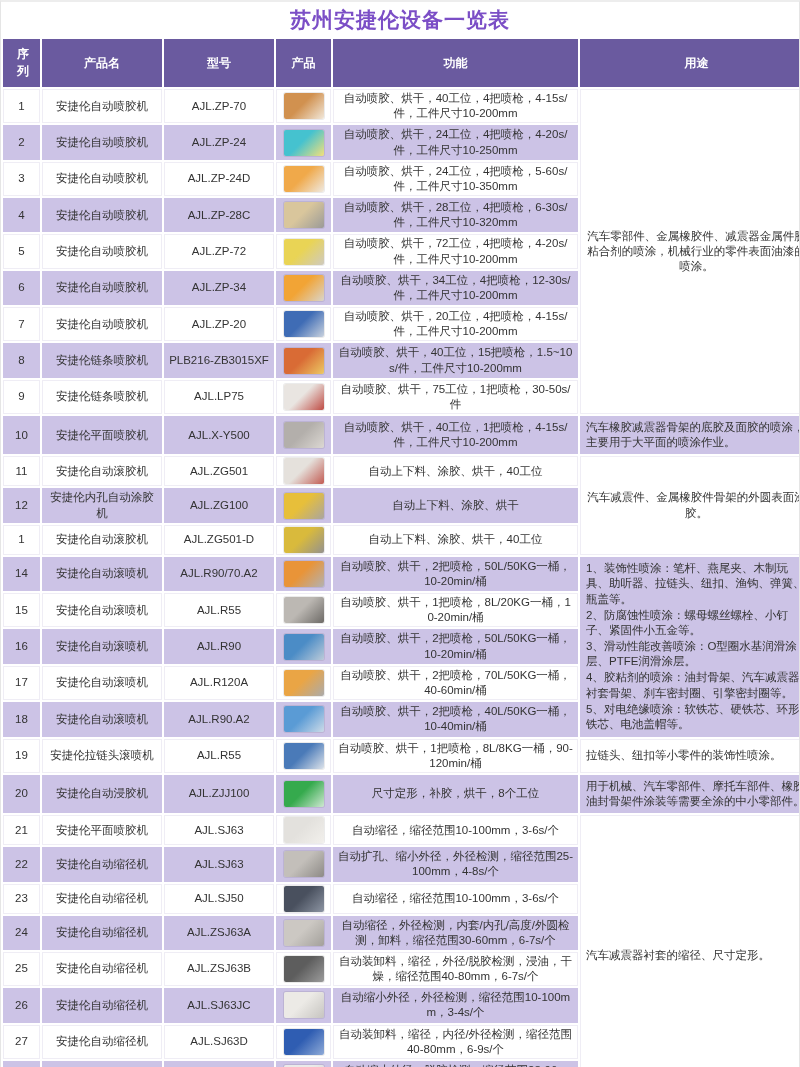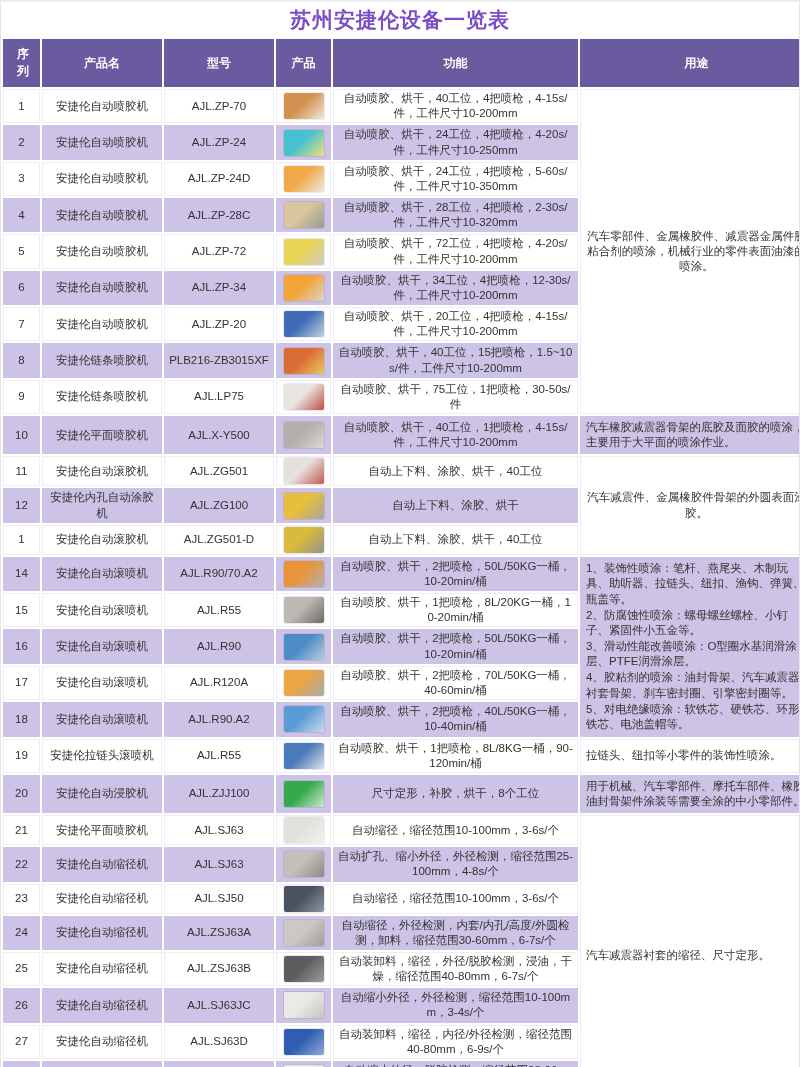--- a/index.html
+++ b/index.html
@@ -96,21 +96,21 @@
           </td>
           <td class="c-func">自动喷胶、烘干，24工位，4把喷枪，5-60s/件，工件尺寸10-350mm</td>
         </tr>
         <tr>
           <td class="c-no shade">4</td>
           <td class="c-name shade">安捷伦自动喷胶机</td>
           <td class="c-model shade">AJL.ZP-28C</td>
           <td class="c-img shade">
             <div class="img" style="background: linear-gradient(135deg, rgb(217, 198, 156) 0%, rgb(217, 198, 156) 45%, rgb(154, 154, 152) 100%);"></div>
           </td>
-          <td class="c-func shade">自动喷胶、烘干，28工位，4把喷枪，2-30s/件，工件尺寸10-320mm</td>
+          <td class="c-func shade">自动喷胶、烘干，28工位，4把喷枪，6-30s/件，工件尺寸10-320mm</td>
         </tr>
         <tr>
           <td class="c-no">5</td>
           <td class="c-name">安捷伦自动喷胶机</td>
           <td class="c-model">AJL.ZP-72</td>
           <td class="c-img">
             <div class="img" style="background: linear-gradient(135deg, rgb(233, 212, 85) 0%, rgb(233, 212, 85) 45%, rgb(207, 202, 191) 100%);"></div>
           </td>
           <td class="c-func">自动喷胶、烘干，72工位，4把喷枪，4-20s/件，工件尺寸10-200mm</td>
         </tr>

